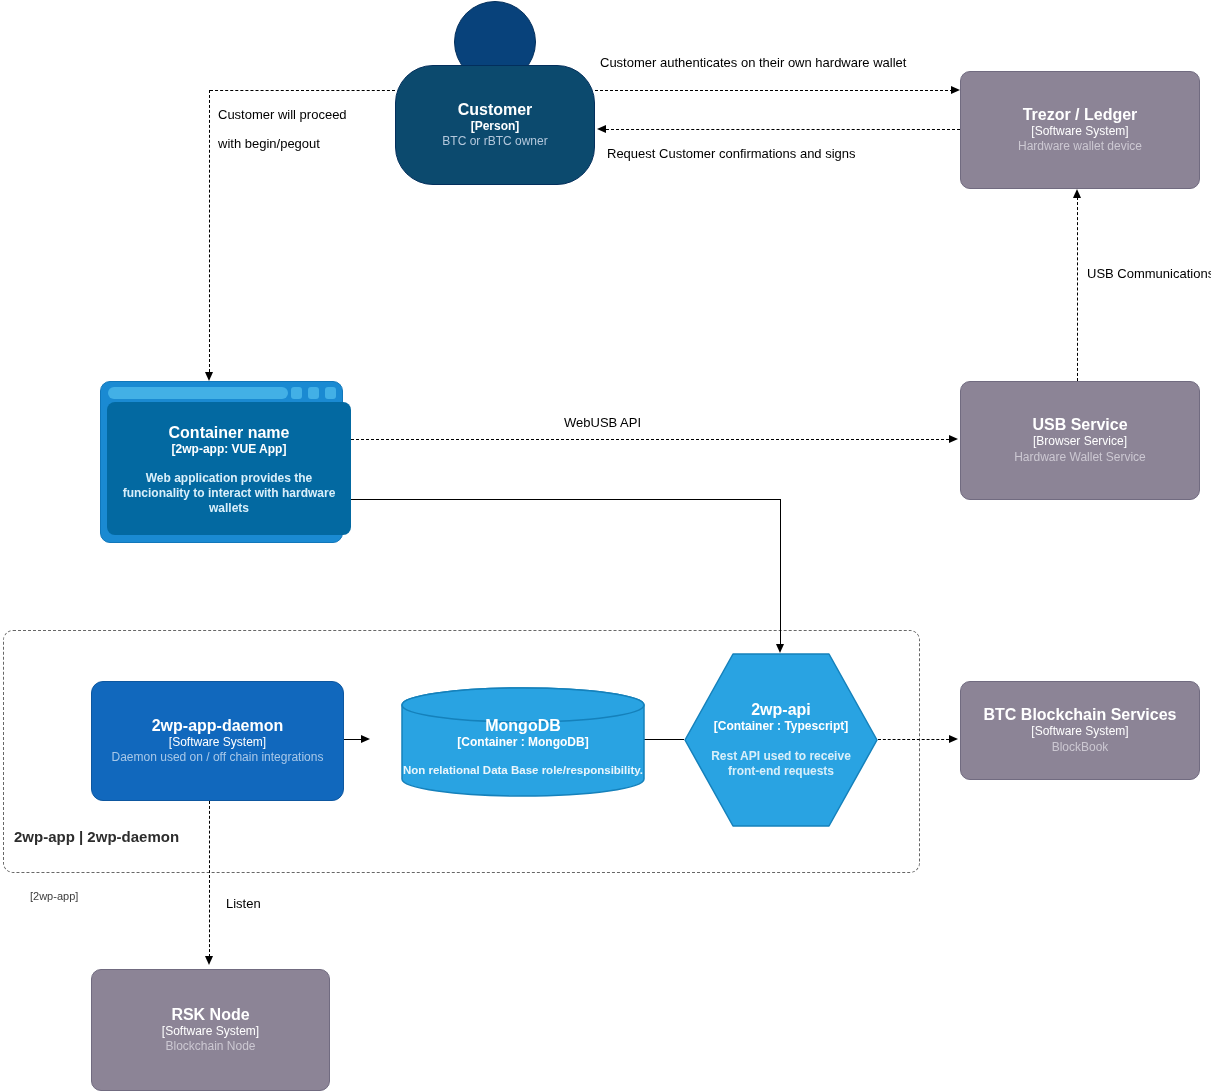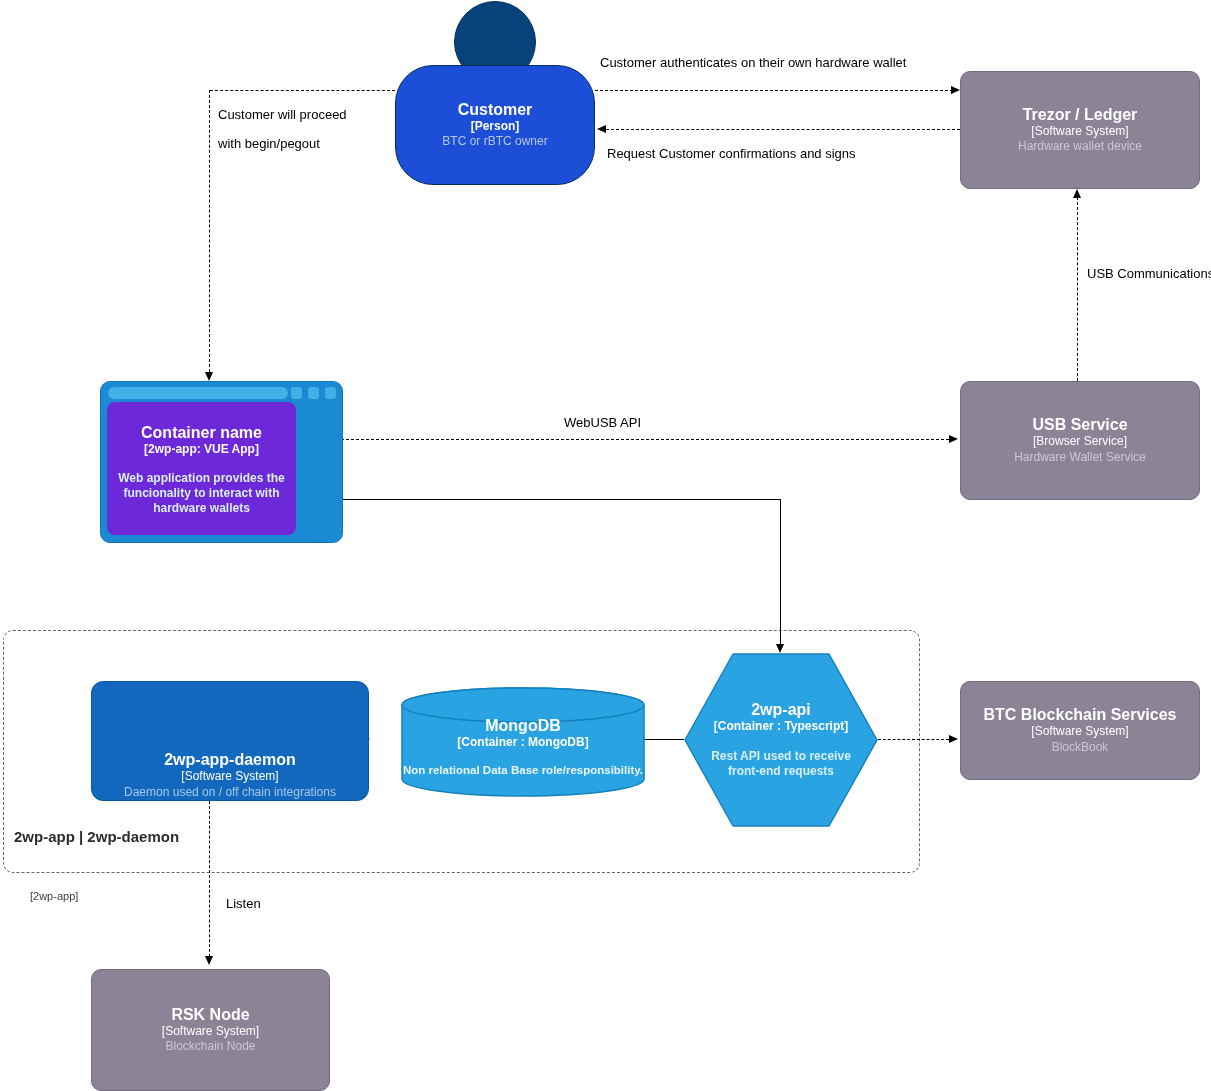--- a/index.html
+++ b/index.html
@@ -11,33 +11,33 @@
   .title{font-size:16px;font-weight:bold;line-height:1.15;}
   .sub{font-size:12px;line-height:1.3;}
   .sub.b{font-weight:bold;}
   .desc{font-size:12px;line-height:1.25;}
 
   .gray{background:#8c8496;border:1px solid #716b80;border-radius:10px;}
   .gray .desc{color:#ccc8d2;}
 
   .person-head{position:absolute;width:80px;height:80px;border-radius:50%;
                background:#08427b;border:1px solid #032f5c;}
-  .person-body{background:#1d4ed8;border:1px solid #032f5c;border-radius:38px;}
+  .person-body{background:#0c4a6e;border:1px solid #032f5c;border-radius:38px;}
   .person-body .desc{color:#b4c8dc;}
 
   .bluebox{background:#1168bd;border:1px solid #0d57a0;border-radius:12px;}
   .bluebox .desc{color:#a8c8e8;}
 
   
   .browser{position:absolute;background:#1a8ad2;border:1px solid #1177ba;border-radius:10px;}
   .browser .addrbar{position:absolute;left:7px;top:5px;width:180px;height:12px;
                     background:#42b0e6;border-radius:6px;}
   .browser .wbtn{position:absolute;top:5px;width:11px;height:12px;background:#42b0e6;border-radius:3px;}
-  .browser .inner{position:absolute;left:6px;top:20px;width:189px;height:133px;
-                  background:#6d28d9;border-radius:8px;box-sizing:border-box;
+  .browser .inner{position:absolute;left:6px;top:20px;width:244px;height:133px;
+                  background:#0369a1;border-radius:8px;box-sizing:border-box;
                   display:flex;flex-direction:column;justify-content:flex-start;
                   align-items:center;color:#fff;text-align:center;padding:22px 8px 16px 8px;}
   .browser .desc{color:#d9effa;font-weight:bold;margin-top:13px;}
 
   
   .cyl{position:absolute;}
   .cyl svg{position:absolute;left:0;top:0;}
   .cyl .txt{position:absolute;left:0;top:0;width:100%;height:100%;box-sizing:border-box;
             padding-top:31px;display:flex;flex-direction:column;align-items:center;
             color:#fff;text-align:center;}
@@ -141,21 +141,21 @@
       <div class="desc">Web application provides the funcionality to interact with hardware wallets</div>
     </div>
   </div>
 
   <div class="node gray" style="left:960px;top:381px;width:240px;height:119px;">
     <div class="title">USB Service</div>
     <div class="sub">[Browser Service]</div>
     <div class="desc">Hardware Wallet Service</div>
   </div>
 
-  <div class="node bluebox" style="left:91px;top:681px;width:278px;height:120px;justify-content:flex-end;">
+  <div class="node bluebox" style="left:91px;top:681px;width:253px;height:120px;">
     <div class="title">2wp-app-daemon</div>
     <div class="sub">[Software System]</div>
     <div class="desc">Daemon used on / off chain integrations</div>
   </div>
 
   <div class="cyl" style="left:371px;top:686px;width:246px;height:112px;margin-left:29px;">
     <svg width="246" height="112" viewBox="0 0 246 112">
       <path d="M2 19 a121 17 0 0 1 242 0 v74 a121 17 0 0 1 -242 0 z" fill="#29a3e2" stroke="#1581bb" stroke-width="1.5"></path>
       <ellipse cx="123" cy="19" rx="121" ry="17" fill="#29a3e2" stroke="#1581bb" stroke-width="1.5"></ellipse>
     </svg>

